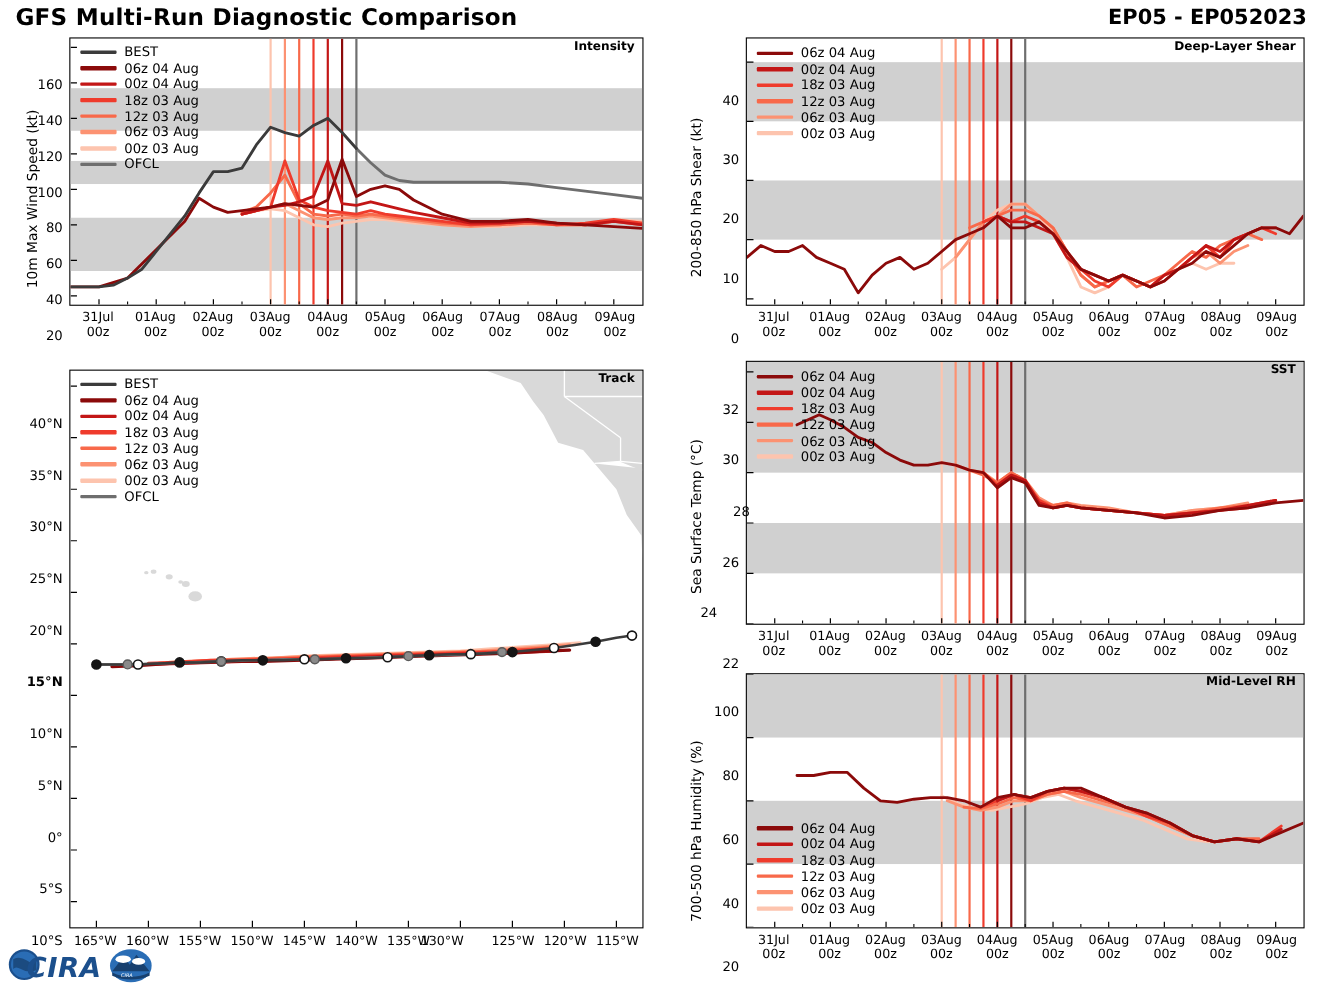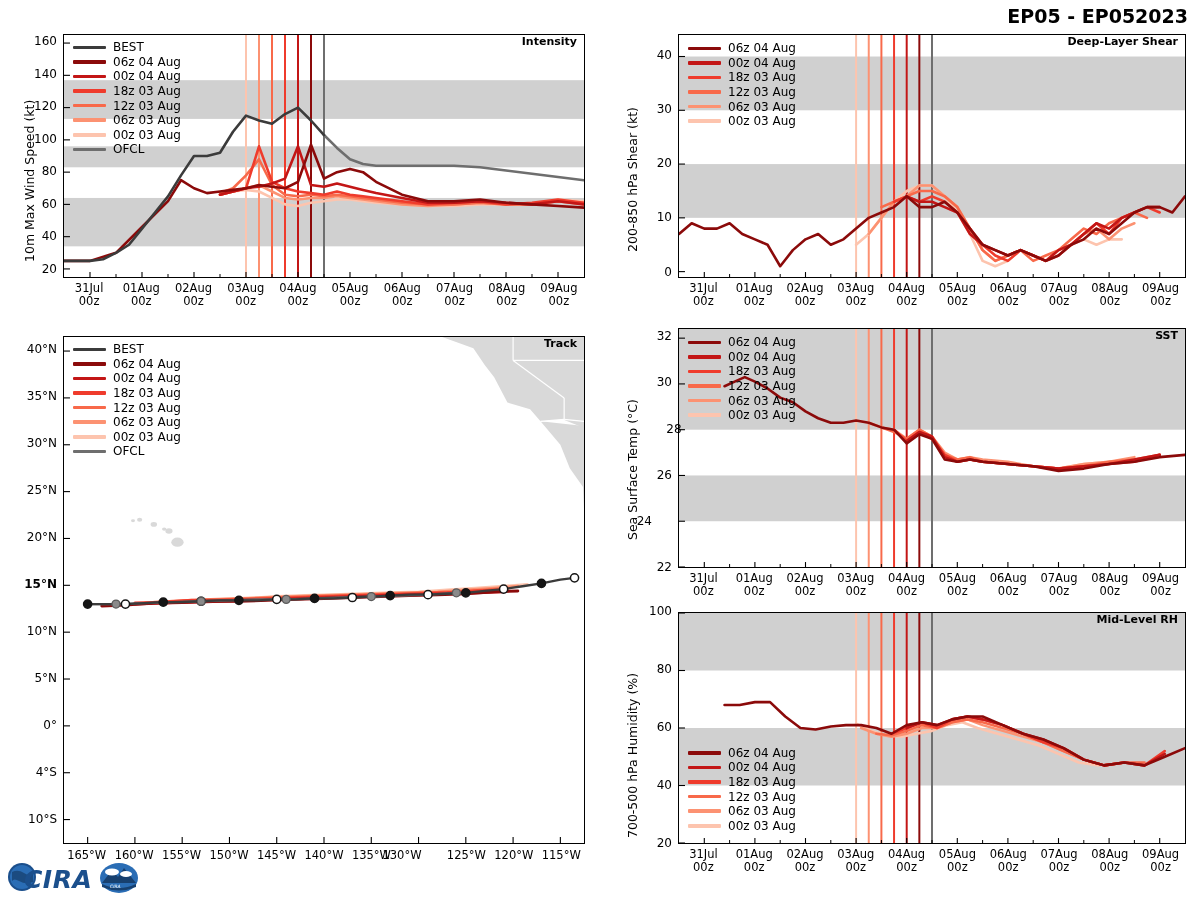--- a/index.html
+++ b/index.html
@@ -5,33 +5,34 @@
   html,body{margin:0;padding:0;background:#fff;}
   body{width:1200px;height:900px;position:relative;overflow:hidden;
        font-family:"DejaVu Sans","Liberation Sans",sans-serif;color:#000;}
   .fig{position:absolute;left:0;top:0;width:1200px;height:900px;}
   .title-left{position:absolute;left:14px;top:4px;font-size:21px;font-weight:bold;letter-spacing:.2px;}
   .title-right{position:absolute;right:12px;top:5px;font-size:19px;font-weight:bold;}
   .panel{position:absolute;box-sizing:border-box;border:1.3px solid #000;background:#fff;overflow:hidden;}
   .plotsvg{position:absolute;left:0;top:0;width:100%;height:100%;display:block;}
   .panel-label{position:absolute;right:7px;top:0;font-size:11px;font-weight:bold;z-index:6;}
   .ylabel{position:absolute;font-size:12.5px;transform-origin:0 0;white-space:nowrap;}
-  .ytick{position:absolute;font-size:12px;text-align:right;white-space:nowrap;}
+  .ytick{position:absolute;font-size:12px;text-align:right;white-space:nowrap;margin-top:36px;}
   .xtick{position:absolute;font-size:11.5px;text-align:center;white-space:nowrap;line-height:13px;}
   .legend{position:absolute;z-index:7;}
   .lgrow{display:flex;align-items:center;height:14.6px;}
   .lgline{width:33px;height:3.6px;margin-right:7px;border-radius:1px;}
   .lgtxt{font-size:12px;white-space:nowrap;}
   .cira{position:absolute;left:6px;top:858px;width:132px;height:40px;font-style:italic;}
 </style>
 </head>
 <body>
 
 <div class="fig">
 
+  <div class="title-left">GFS Multi-Run Diagnostic Comparison</div>
   <div class="title-right">EP05 - EP052023</div>
 
   <div class="panel" id="p-intensity" style="left:63px;top:34px;width:522px;height:244px;">
     <svg class="plotsvg" id="svg-intensity" viewBox="0 0 522 244" preserveAspectRatio="none">
         <rect x="0" y="164.29333333333335" width="522" height="48.79999999999998" fill="#d0d0d0"></rect>
         <rect x="0" y="112.23999999999998" width="522" height="21.146666666666675" fill="#d0d0d0"></rect>
         <rect x="0" y="45.54666666666665" width="522" height="39.04000000000002" fill="#d0d0d0"></rect>
         <line x1="182.7" y1="0" x2="182.7" y2="244" stroke="#fdc4ae" stroke-width="2"></line>
         <line x1="195.75" y1="0" x2="195.75" y2="244" stroke="#fc9272" stroke-width="2"></line>
         <line x1="208.8" y1="0" x2="208.8" y2="244" stroke="#f8694a" stroke-width="2"></line>
@@ -324,21 +325,21 @@
           <div class="lgtxt">00z 03 Aug</div>
         </div>
         <div class="lgrow">
           <div class="lgline" style="background: rgb(110, 110, 110);"></div>
           <div class="lgtxt">OFCL</div>
         </div>
       </div>
   </div>
   <div id="yt-track">
       <div class="ytick" style="left: 3px; top: 812.481px; width: 54px;">10°S</div>
-      <div class="ytick" style="left: 3px; top: 765.444px; width: 54px;">4°S</div>
+      <div class="ytick" style="left: 3px; top: 765.444px; width: 54px;">5°S</div>
       <div class="ytick" style="left: 3px; top: 718.407px; width: 54px;">0°</div>
       <div class="ytick" style="left: 3px; top: 671.37px; width: 54px;">5°N</div>
       <div class="ytick" style="left: 3px; top: 624.333px; width: 54px;">10°N</div>
       <div class="ytick" style="left: 3px; top: 577.296px; width: 54px; font-weight: bold;">15°N</div>
       <div class="ytick" style="left: 3px; top: 530.259px; width: 54px;">20°N</div>
       <div class="ytick" style="left: 3px; top: 483.222px; width: 54px;">25°N</div>
       <div class="ytick" style="left: 3px; top: 436.185px; width: 54px;">30°N</div>
       <div class="ytick" style="left: 3px; top: 389.148px; width: 54px;">35°N</div>
       <div class="ytick" style="left: 3px; top: 342.111px; width: 54px;">40°N</div>
     </div>

